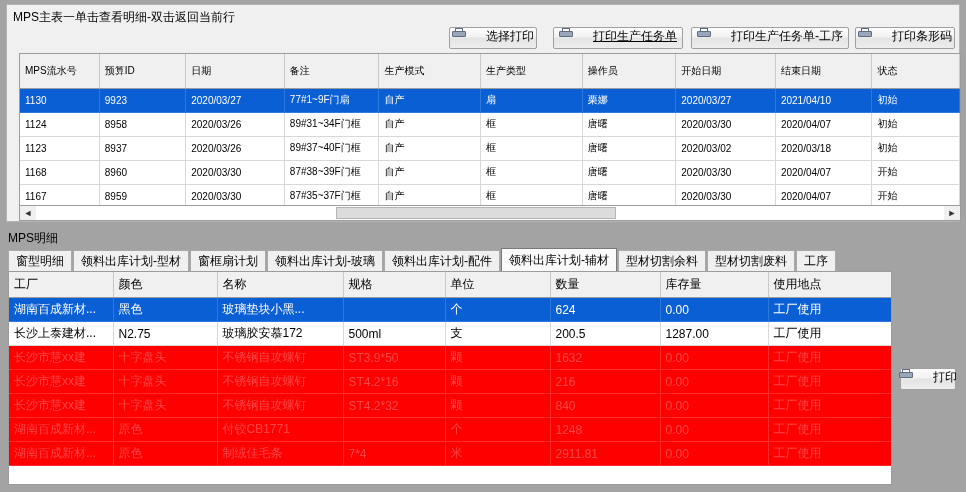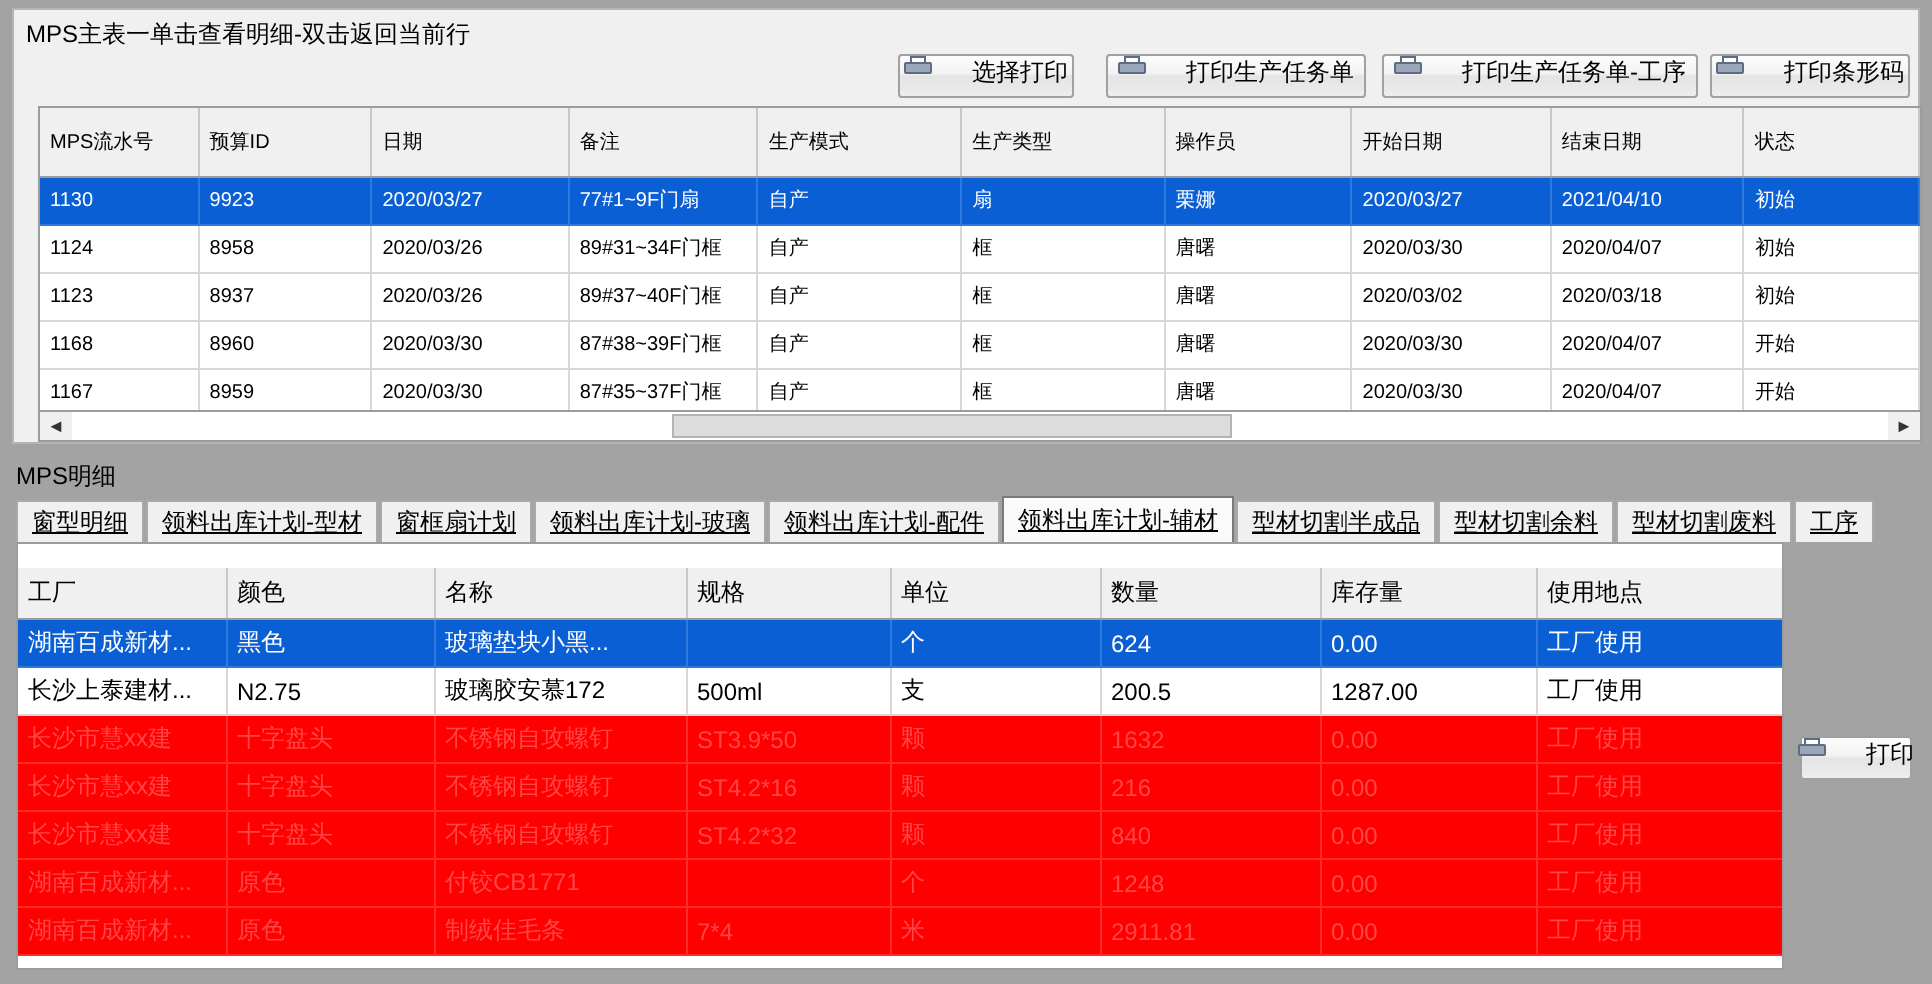--- a/index.html
+++ b/index.html
@@ -192,21 +192,20 @@
     padding: 0 7px;
     background: #f0f0f0;
     border: 1px solid #a9a9a9;
     border-bottom: none;
     box-sizing: border-box;
     display: flex;
     align-items: center;
     font-size: 12px;
     white-space: nowrap;
     cursor: default;
-    text-decoration: underline;
   }
   .tab.active {
     background: #fafafa;
     height: 23px;
     border-color: #7a7a7a;
     font-weight: normal;
   }
 
   .detail-grid-wrap {
     position: absolute;
@@ -217,21 +216,20 @@
     border: 1px solid #9c9c9c;
     background: #fff;
     box-sizing: border-box;
     overflow: hidden;
   }
   table.dgrid {
     border-collapse: collapse;
     table-layout: fixed;
     width: 100%;
     font-size: 12px;
-    margin-top: 12px;
   }
   table.dgrid th {
     background: #f0f0f0;
     border-right: 1px solid #c8c8c8;
     border-bottom: 1px solid #9c9c9c;
     font-weight: normal;
     text-align: left;
     padding: 4px 5px;
     height: 22px;
     box-sizing: border-box;
@@ -277,21 +275,21 @@
 <div id="app">
 
   <div class="top-panel">
 
     <div class="top-title">MPS主表一单击查看明细-双击返回当前行</div>
 
     <div class="tb-btn" style="left:442px; width:88px;">
       <span class="printer-ico"></span>
       <span>选择打印</span>
     </div>
-    <div class="tb-btn" style="left:546px; width:130px;">
+    <div class="tb-btn" style="left:546px; width:130px;text-decoration:underline;">
       <span class="printer-ico"></span>
       <span>打印生产任务单</span>
     </div>
     <div class="tb-btn" style="left:684px; width:158px;">
       <span class="printer-ico"></span>
       <span>打印生产任务单-工序</span>
     </div>
     <div class="tb-btn" style="left:848px; width:100px;">
       <span class="printer-ico"></span>
       <span>打印条形码</span>
@@ -401,21 +399,20 @@
 
   <div class="detail-title">MPS明细</div>
 
   <div class="tabs">
     <div class="tab">窗型明细</div>
     <div class="tab">领料出库计划-型材</div>
     <div class="tab">窗框扇计划</div>
     <div class="tab">领料出库计划-玻璃</div>
     <div class="tab">领料出库计划-配件</div>
     <div class="tab active">领料出库计划-辅材</div>
-    <div class="tab">型材切割半成品</div>
     <div class="tab">型材切割余料</div>
     <div class="tab">型材切割废料</div>
     <div class="tab">工序</div>
   </div>
 
   <div class="detail-grid-wrap">
     <table class="dgrid">
       <colgroup>
         <col style="width:104px">
           <col style="width:104px">

